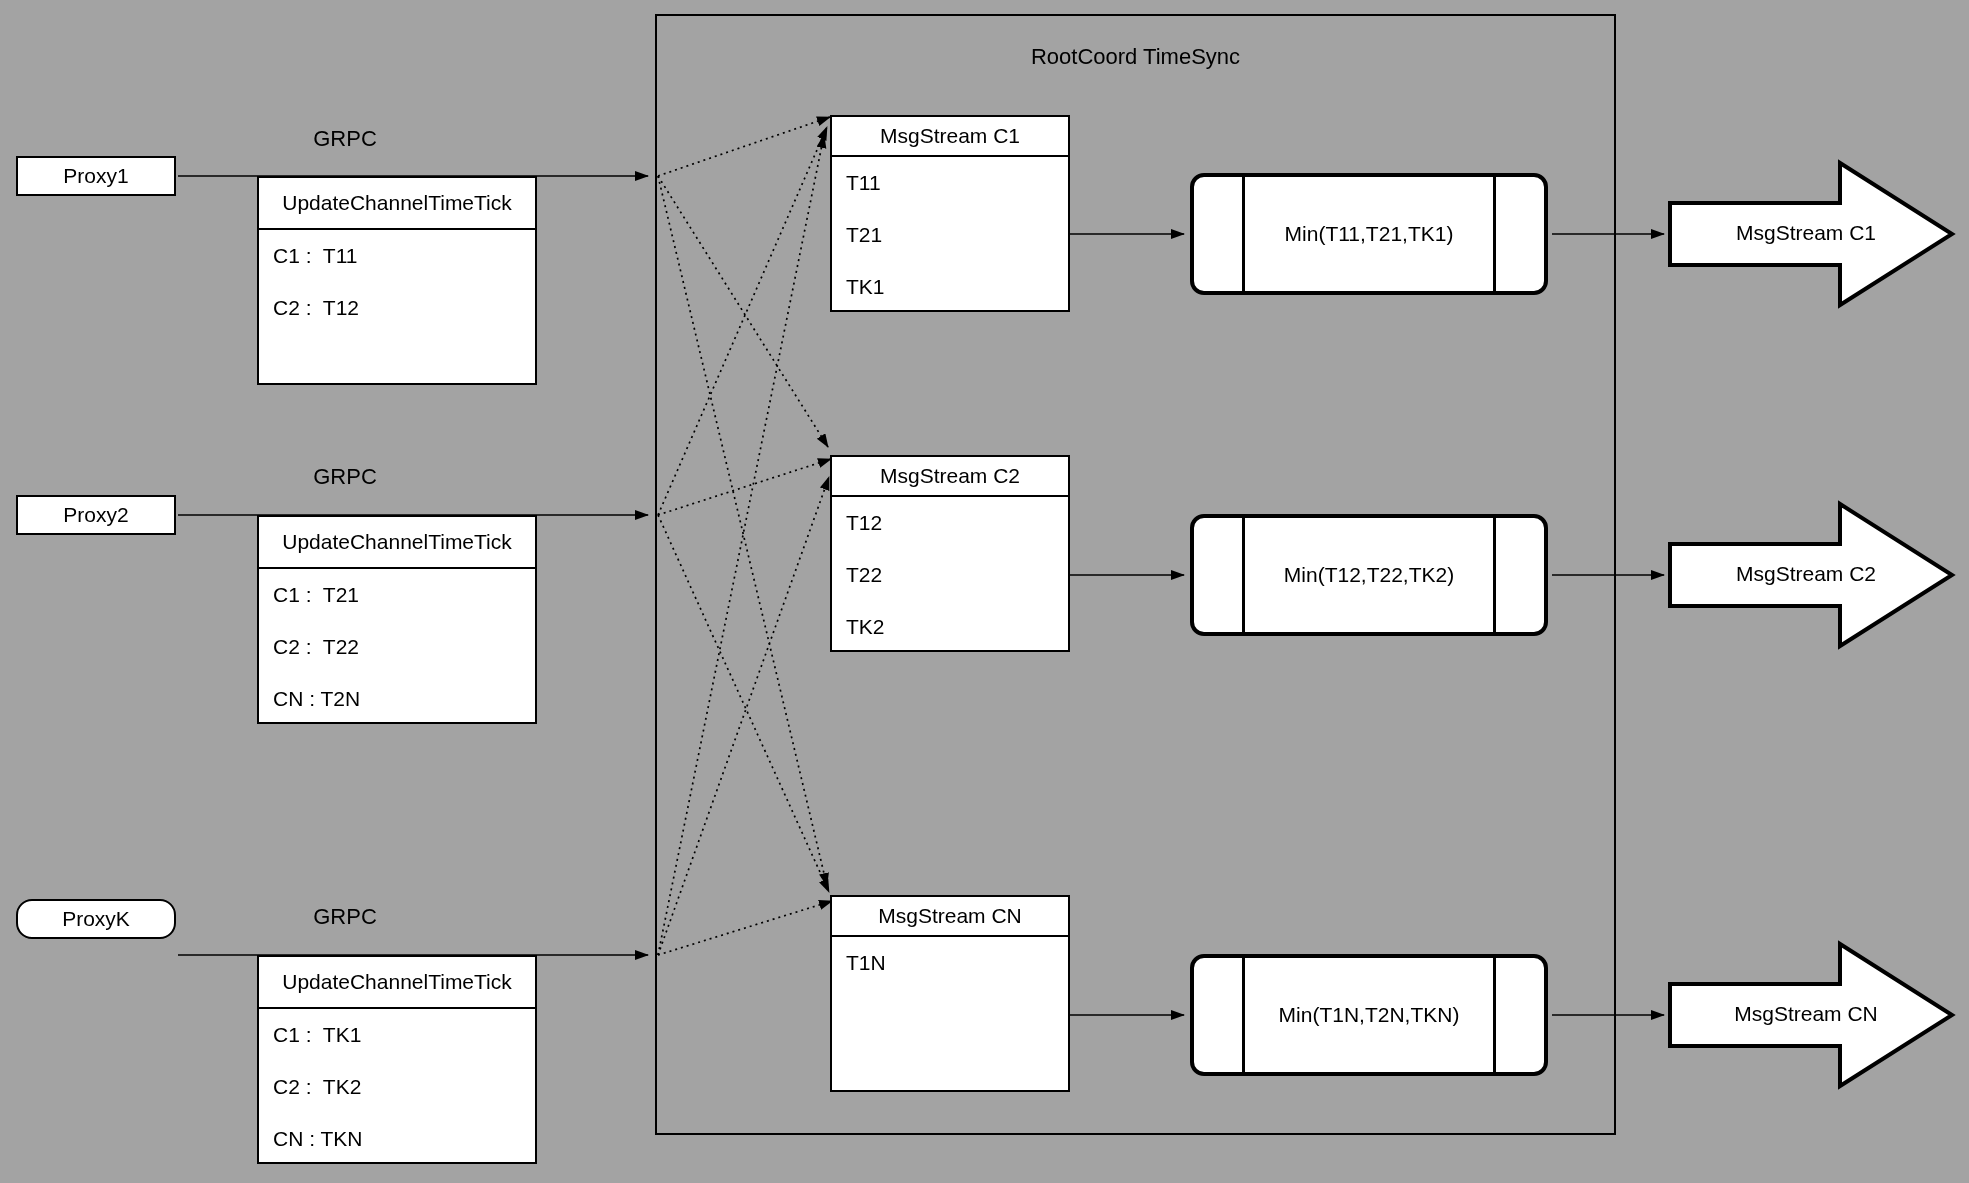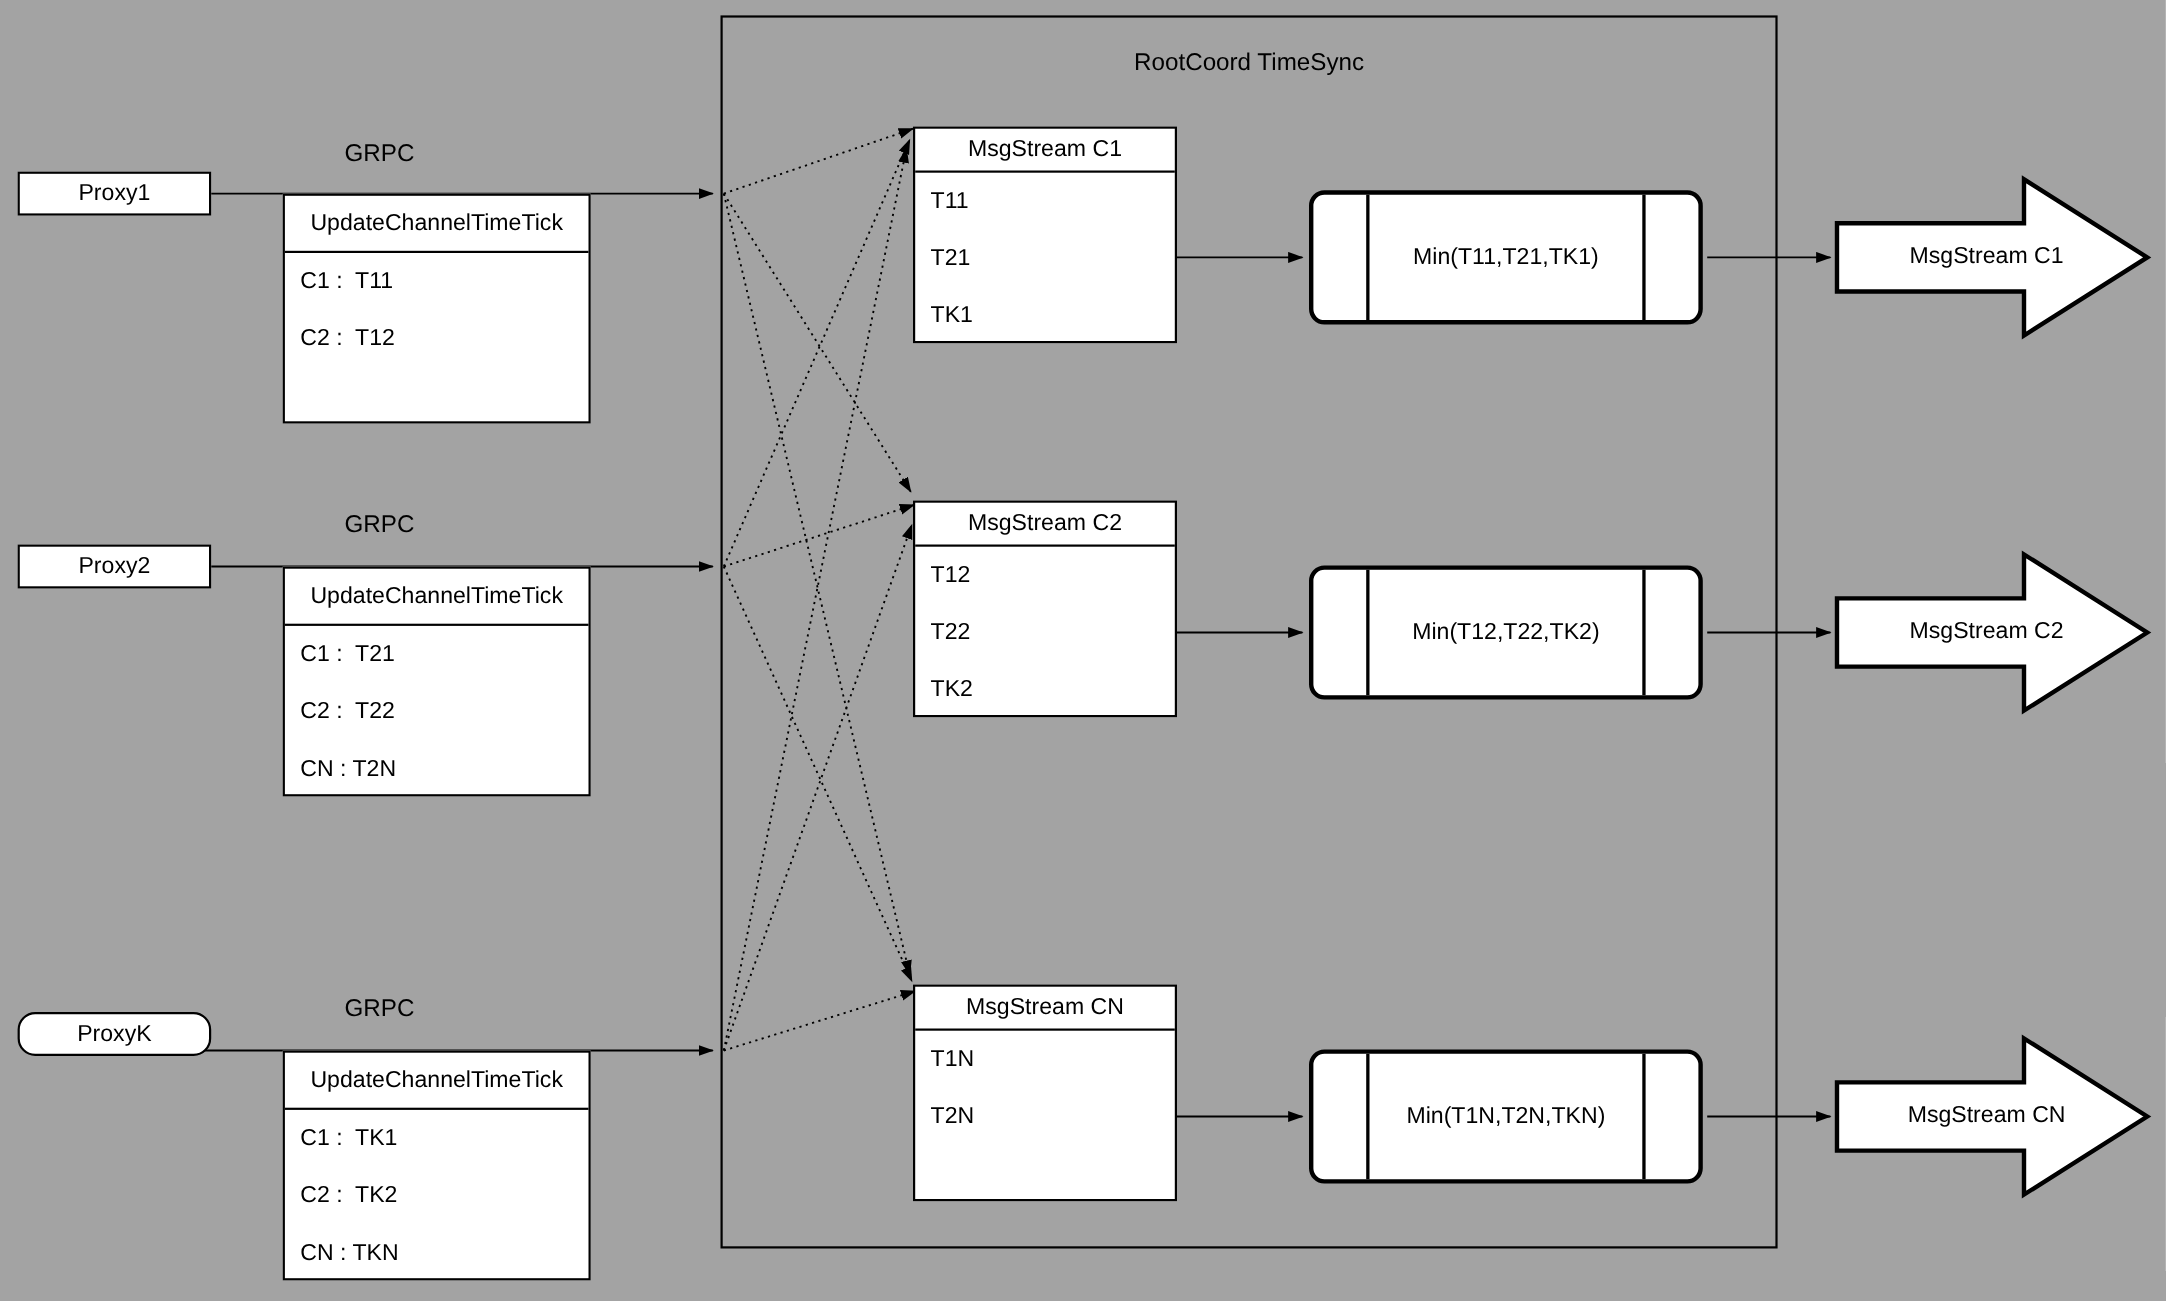--- a/index.html
+++ b/index.html
@@ -7,21 +7,21 @@
     position:relative;
     width:1969px;height:1183px;
     background:#a3a3a3;
     font-family:"Liberation Sans", sans-serif;
     color:#000;
     overflow:hidden;
   }
   #wires{position:absolute;left:0;top:0;width:1969px;height:1183px;}
   .abs{position:absolute;box-sizing:border-box;}
   .proxy-box{
-    width:176px;height:40px;
+    width:160px;height:40px;
     border:2px solid #000;background:#fff;
     display:flex;align-items:center;justify-content:center;
     font-size:21px;
   }
   .grpc-label{
     width:210px;text-align:center;font-size:22px;
   }
   .big-container{
     border:2px solid #000;background:transparent;
   }
@@ -125,21 +125,21 @@
     <span>Proxy2</span>
   </div>
   <div class="abs grpc-label" style="left:240px;top:464px;">GRPC</div>
   <div class="abs dtable uct" style="left:257px;top:515px;width:280px;height:209px;">
     <div class="hdr">UpdateChannelTimeTick</div>
     <div class="row">C1 :  T21</div>
     <div class="row">C2 :  T22</div>
     <div class="row">CN : T2N</div>
   </div>
 
-  <div class="abs proxy-box" style="left:16px;top:920px;border-radius:16px;">
+  <div class="abs proxy-box" style="left:16px;top:899px;border-radius:16px;">
     <span>ProxyK</span>
   </div>
   <div class="abs grpc-label" style="left:240px;top:904px;">GRPC</div>
   <div class="abs dtable uct" style="left:257px;top:955px;width:280px;height:209px;">
     <div class="hdr">UpdateChannelTimeTick</div>
     <div class="row">C1 :  TK1</div>
     <div class="row">C2 :  TK2</div>
     <div class="row">CN : TKN</div>
   </div>
 
@@ -151,21 +151,20 @@
   </div>
   <div class="abs dtable ms" style="left:830px;top:455px;width:240px;height:197px;">
     <div class="hdr">MsgStream C2</div>
     <div class="row">T12</div>
     <div class="row">T22</div>
     <div class="row">TK2</div>
   </div>
   <div class="abs dtable ms" style="left:830px;top:895px;width:240px;height:197px;">
     <div class="hdr">MsgStream CN</div>
     <div class="row">T1N</div>
-    <div class="row">T2N</div>
   </div>
 
   <div class="abs min-box" style="left:1190px;top:173px;">
     <div class="vline l"></div>
     <div class="vline r"></div>
     <span>Min(T11,T21,TK1)</span>
   </div>
   <div class="abs min-box" style="left:1190px;top:514px;">
     <div class="vline l"></div>
     <div class="vline r"></div>

